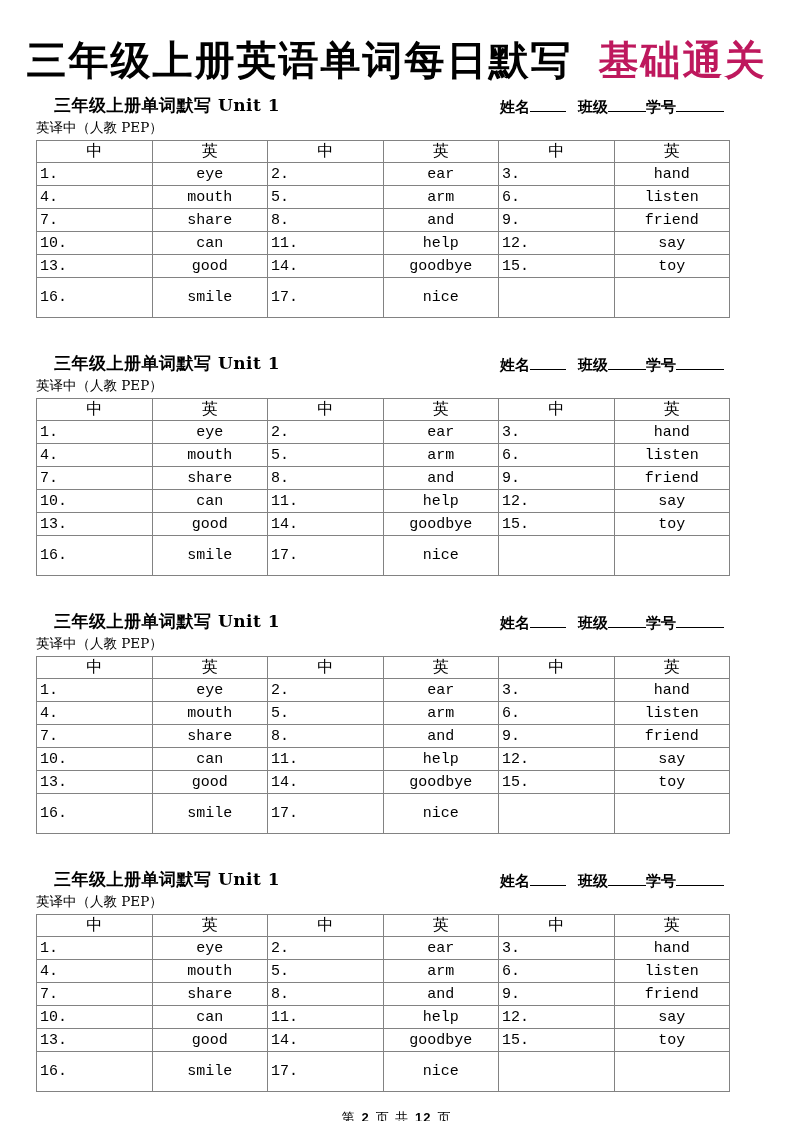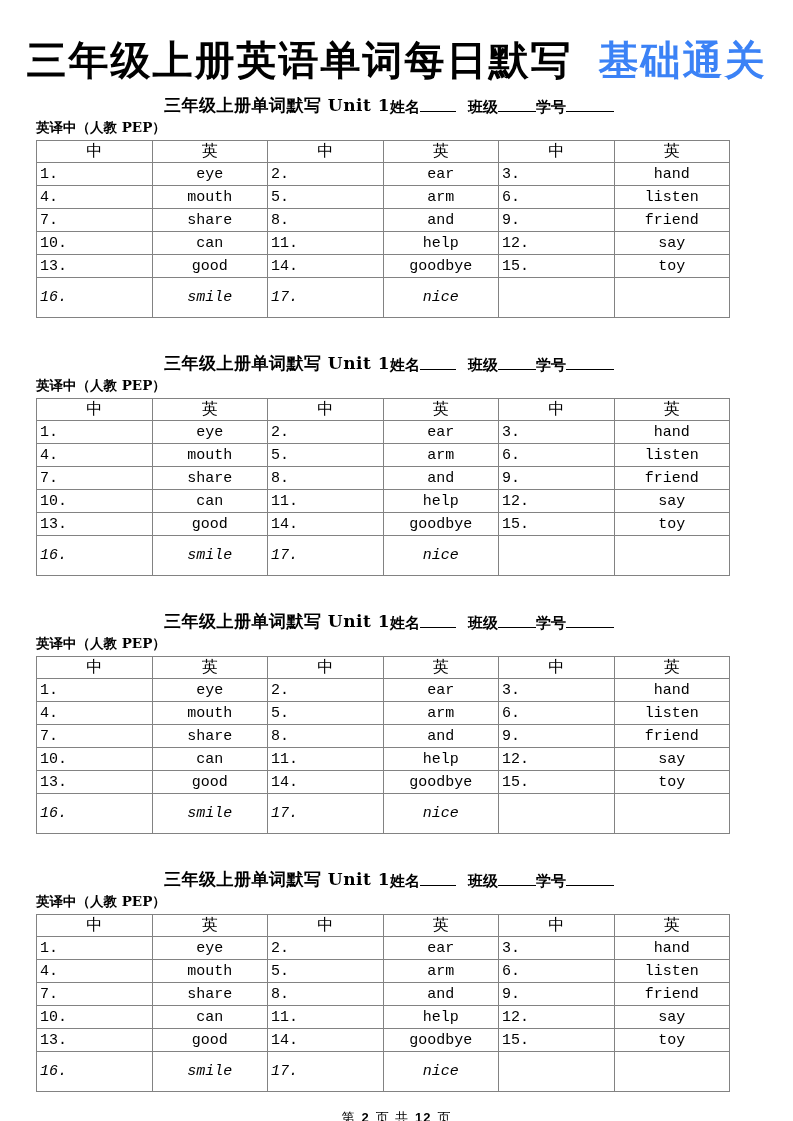--- a/index.html
+++ b/index.html
@@ -16,31 +16,31 @@
   .doc-title {
     margin-top: 36px;
     text-align: center;
     font-family: "DejaVu Serif", serif;
     font-weight: 900;
     font-size: 40px;
     line-height: 48px;
     letter-spacing: 2px;
     white-space: nowrap;
   }
-  .doc-title .title-red { color: #3b82f6; margin-left: 26px; margin-top: 30px; }
+  .doc-title .title-red { color: #be185d; margin-left: 26px; margin-top: 30px; }
 
   .content { width: 694px; margin-left: 36px; }
 
   
   .section { margin-top: 34px; }
   .section.first { margin-top: 10px; }
 
   .section-header {
     display: flex;
-    justify-content: center;
+    justify-content: space-between;
     align-items: flex-end;
   }
   .section-heading {
     padding-left: 18px;
     font-size: 17px;
     font-weight: bold;
     font-family: "DejaVu Serif", serif;
     letter-spacing: 0.5px;
   }
   .name-line {
@@ -56,21 +56,21 @@
     height: 13px;
     vertical-align: baseline;
   }
   .blank-name  { width: 36px; margin-right: 12px; }
   .blank-class { width: 38px; margin-right: 0px; }
   .blank-id    { width: 48px; }
 
   .subtitle {
     margin-top: 2px;
     font-size: 13.5px;
-    font-weight: bold;
+    font-weight: normal;
     font-family: "DejaVu Serif", serif;
   }
 
   
   table.word-table {
     margin-top: 3px;
     width: 100%;
     border-collapse: collapse;
     table-layout: fixed;
   }
@@ -84,21 +84,21 @@
     font-size: 16px;
     font-family: "DejaVu Serif", serif;
     text-align: center;
   }
   table.word-table td {
     height: 23px;
     font-size: 15px;
     font-family: "Liberation Mono", "DejaVu Sans Mono", monospace;
     vertical-align: middle;
   }
-  table.word-table tr.tall-row td { height: 40px; font-style: italic; }
+  table.word-table tr.tall-row td { height: 40px; }
   td.num-cell { text-align: left; padding-left: 3px; }
   td.word-cell { text-align: center; }
 
   
   .page-footer {
     margin-top: 17px;
     text-align: center;
     font-size: 13px;
     font-family: "DejaVu Serif", serif;
     letter-spacing: 1px;

